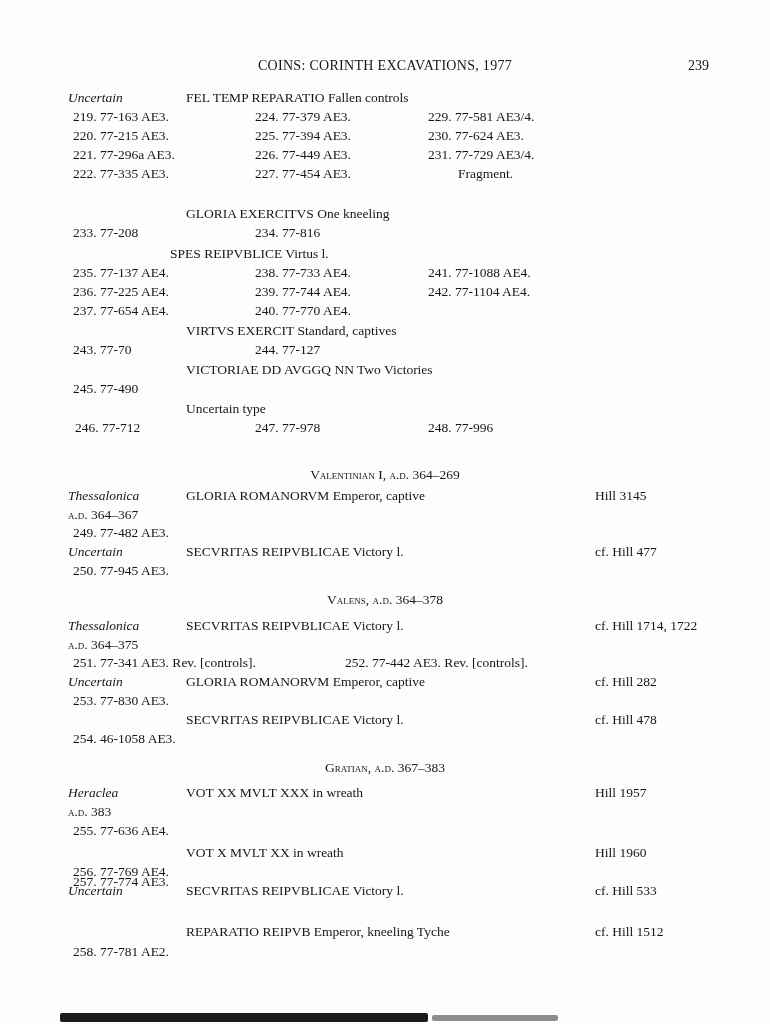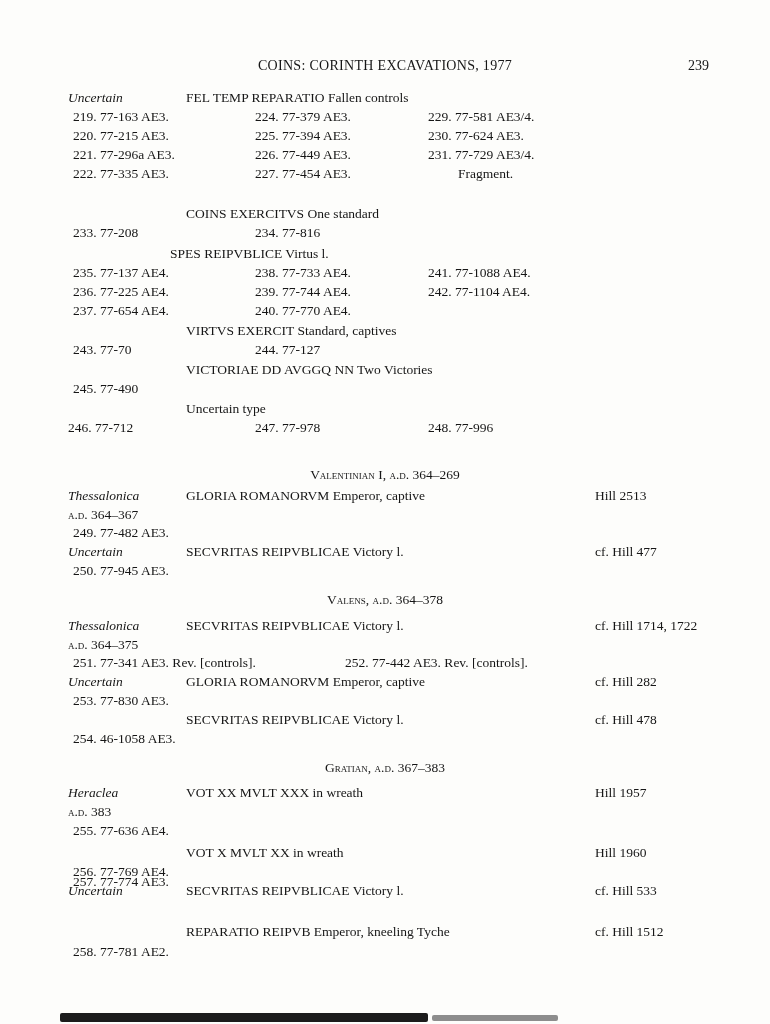--- a/index.html
+++ b/index.html
@@ -53,21 +53,21 @@
     <span style="left:255px">226. 77-449 AE3.</span>
     <span style="left:428px">231. 77-729 AE3/4.</span>
   </div>
   <div class="line" style="top:166px">
     <span style="left:73px">222. 77-335 AE3.</span>
     <span style="left:255px">227. 77-454 AE3.</span>
     <span style="left:458px">Fragment.</span>
   </div>
 
   <div class="line" style="top:206px">
-    <span style="left:186px">COINS EXERCITVS One standard</span>
+    <span style="left:186px">GLORIA EXERCITVS One kneeling</span>
   </div>
   <div class="line" style="top:225px">
     <span style="left:73px">233. 77-208</span>
     <span style="left:255px">234. 77-816</span>
   </div>
 
   <div class="line" style="top:246px">
     <span style="left:170px">SPES REIPVBLICE Virtus l.</span>
   </div>
   <div class="line" style="top:265px">
@@ -97,30 +97,30 @@
     <span style="left:186px">VICTORIAE DD AVGGQ NN Two Victories</span>
   </div>
   <div class="line" style="top:381px">
     <span style="left:73px">245. 77-490</span>
   </div>
 
   <div class="line" style="top:401px">
     <span style="left:186px">Uncertain type</span>
   </div>
   <div class="line" style="top:420px">
-    <span style="left:68px">246. 77-712</span>
+    <span style="left:75px">246. 77-712</span>
     <span style="left:255px">247. 77-978</span>
     <span style="left:428px">248. 77-996</span>
   </div>
 
   <div class="heading sc" style="top:467px">Valentinian I, a.d. 364–269</div>
   <div class="line" style="top:488px">
     <span class="it" style="left:68px">Thessalonica</span>
     <span style="left:186px">GLORIA ROMANORVM Emperor, captive</span>
-    <span style="left:595px">Hill 2513</span>
+    <span style="left:595px">Hill 3145</span>
   </div>
   <div class="line" style="top:507px">
     <span class="sc" style="left:68px">a.d. 364–367</span>
   </div>
   <div class="line" style="top:525px">
     <span style="left:73px">249. 77-482 AE3.</span>
   </div>
   <div class="line" style="top:544px">
     <span class="it" style="left:68px">Uncertain</span>
     <span style="left:186px">SECVRITAS REIPVBLICAE Victory l.</span>

